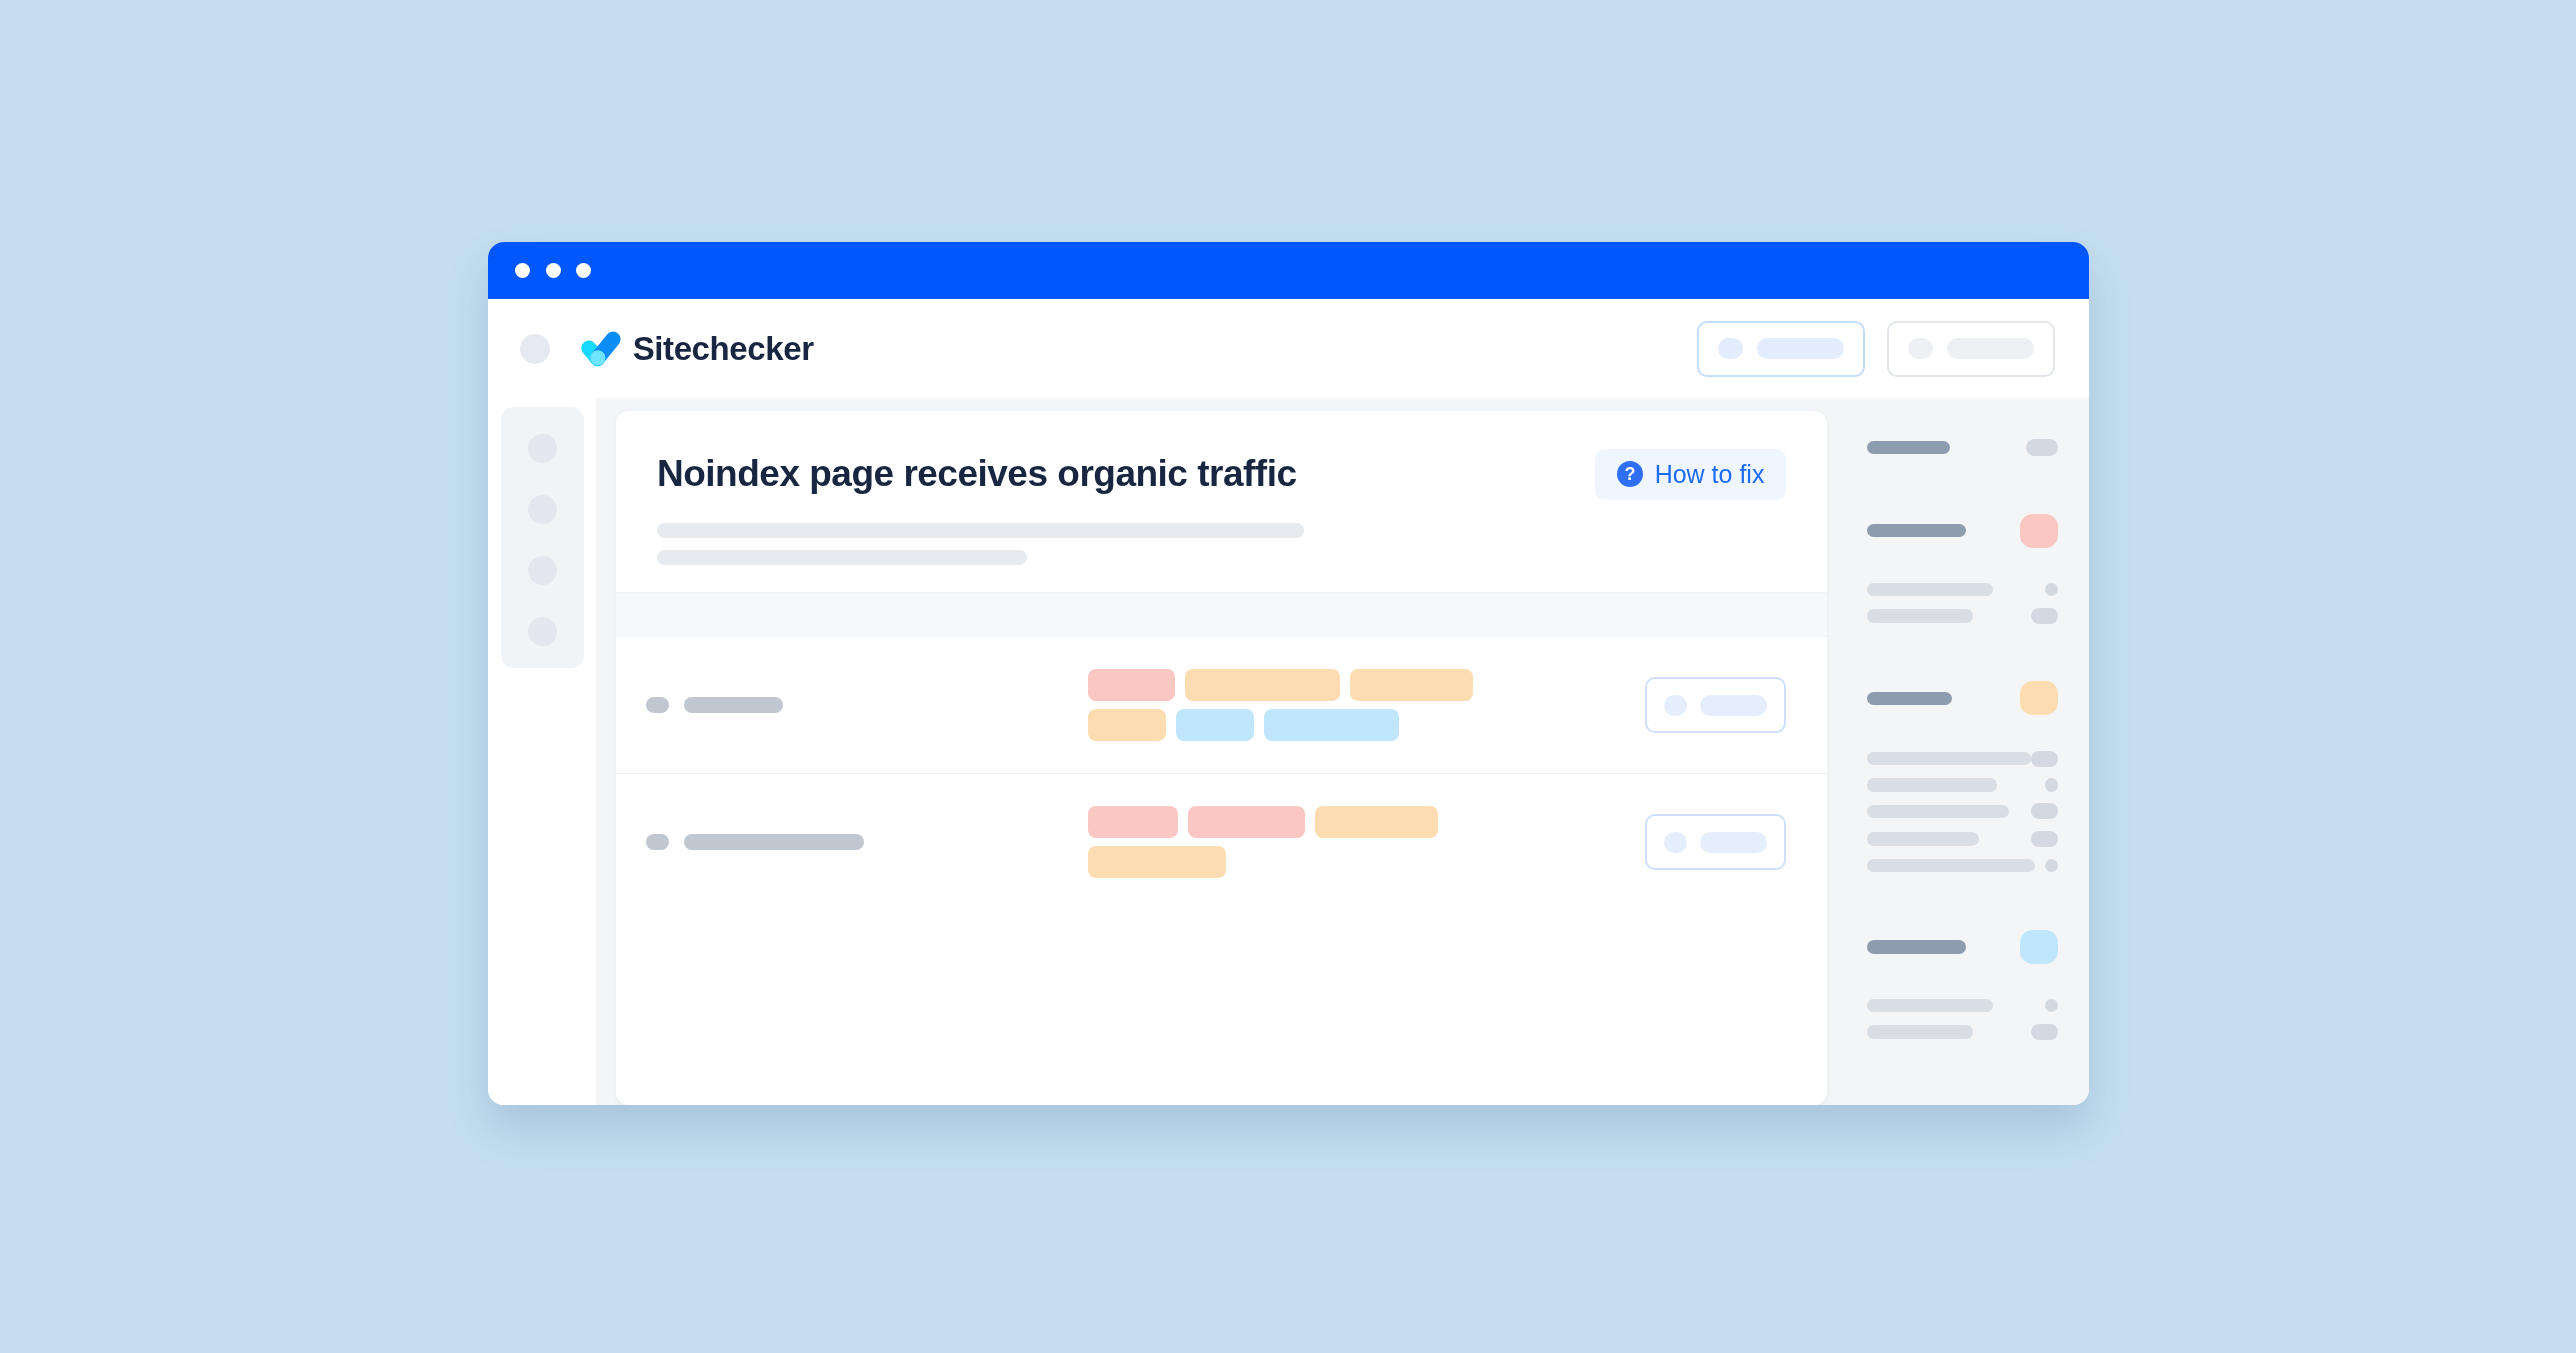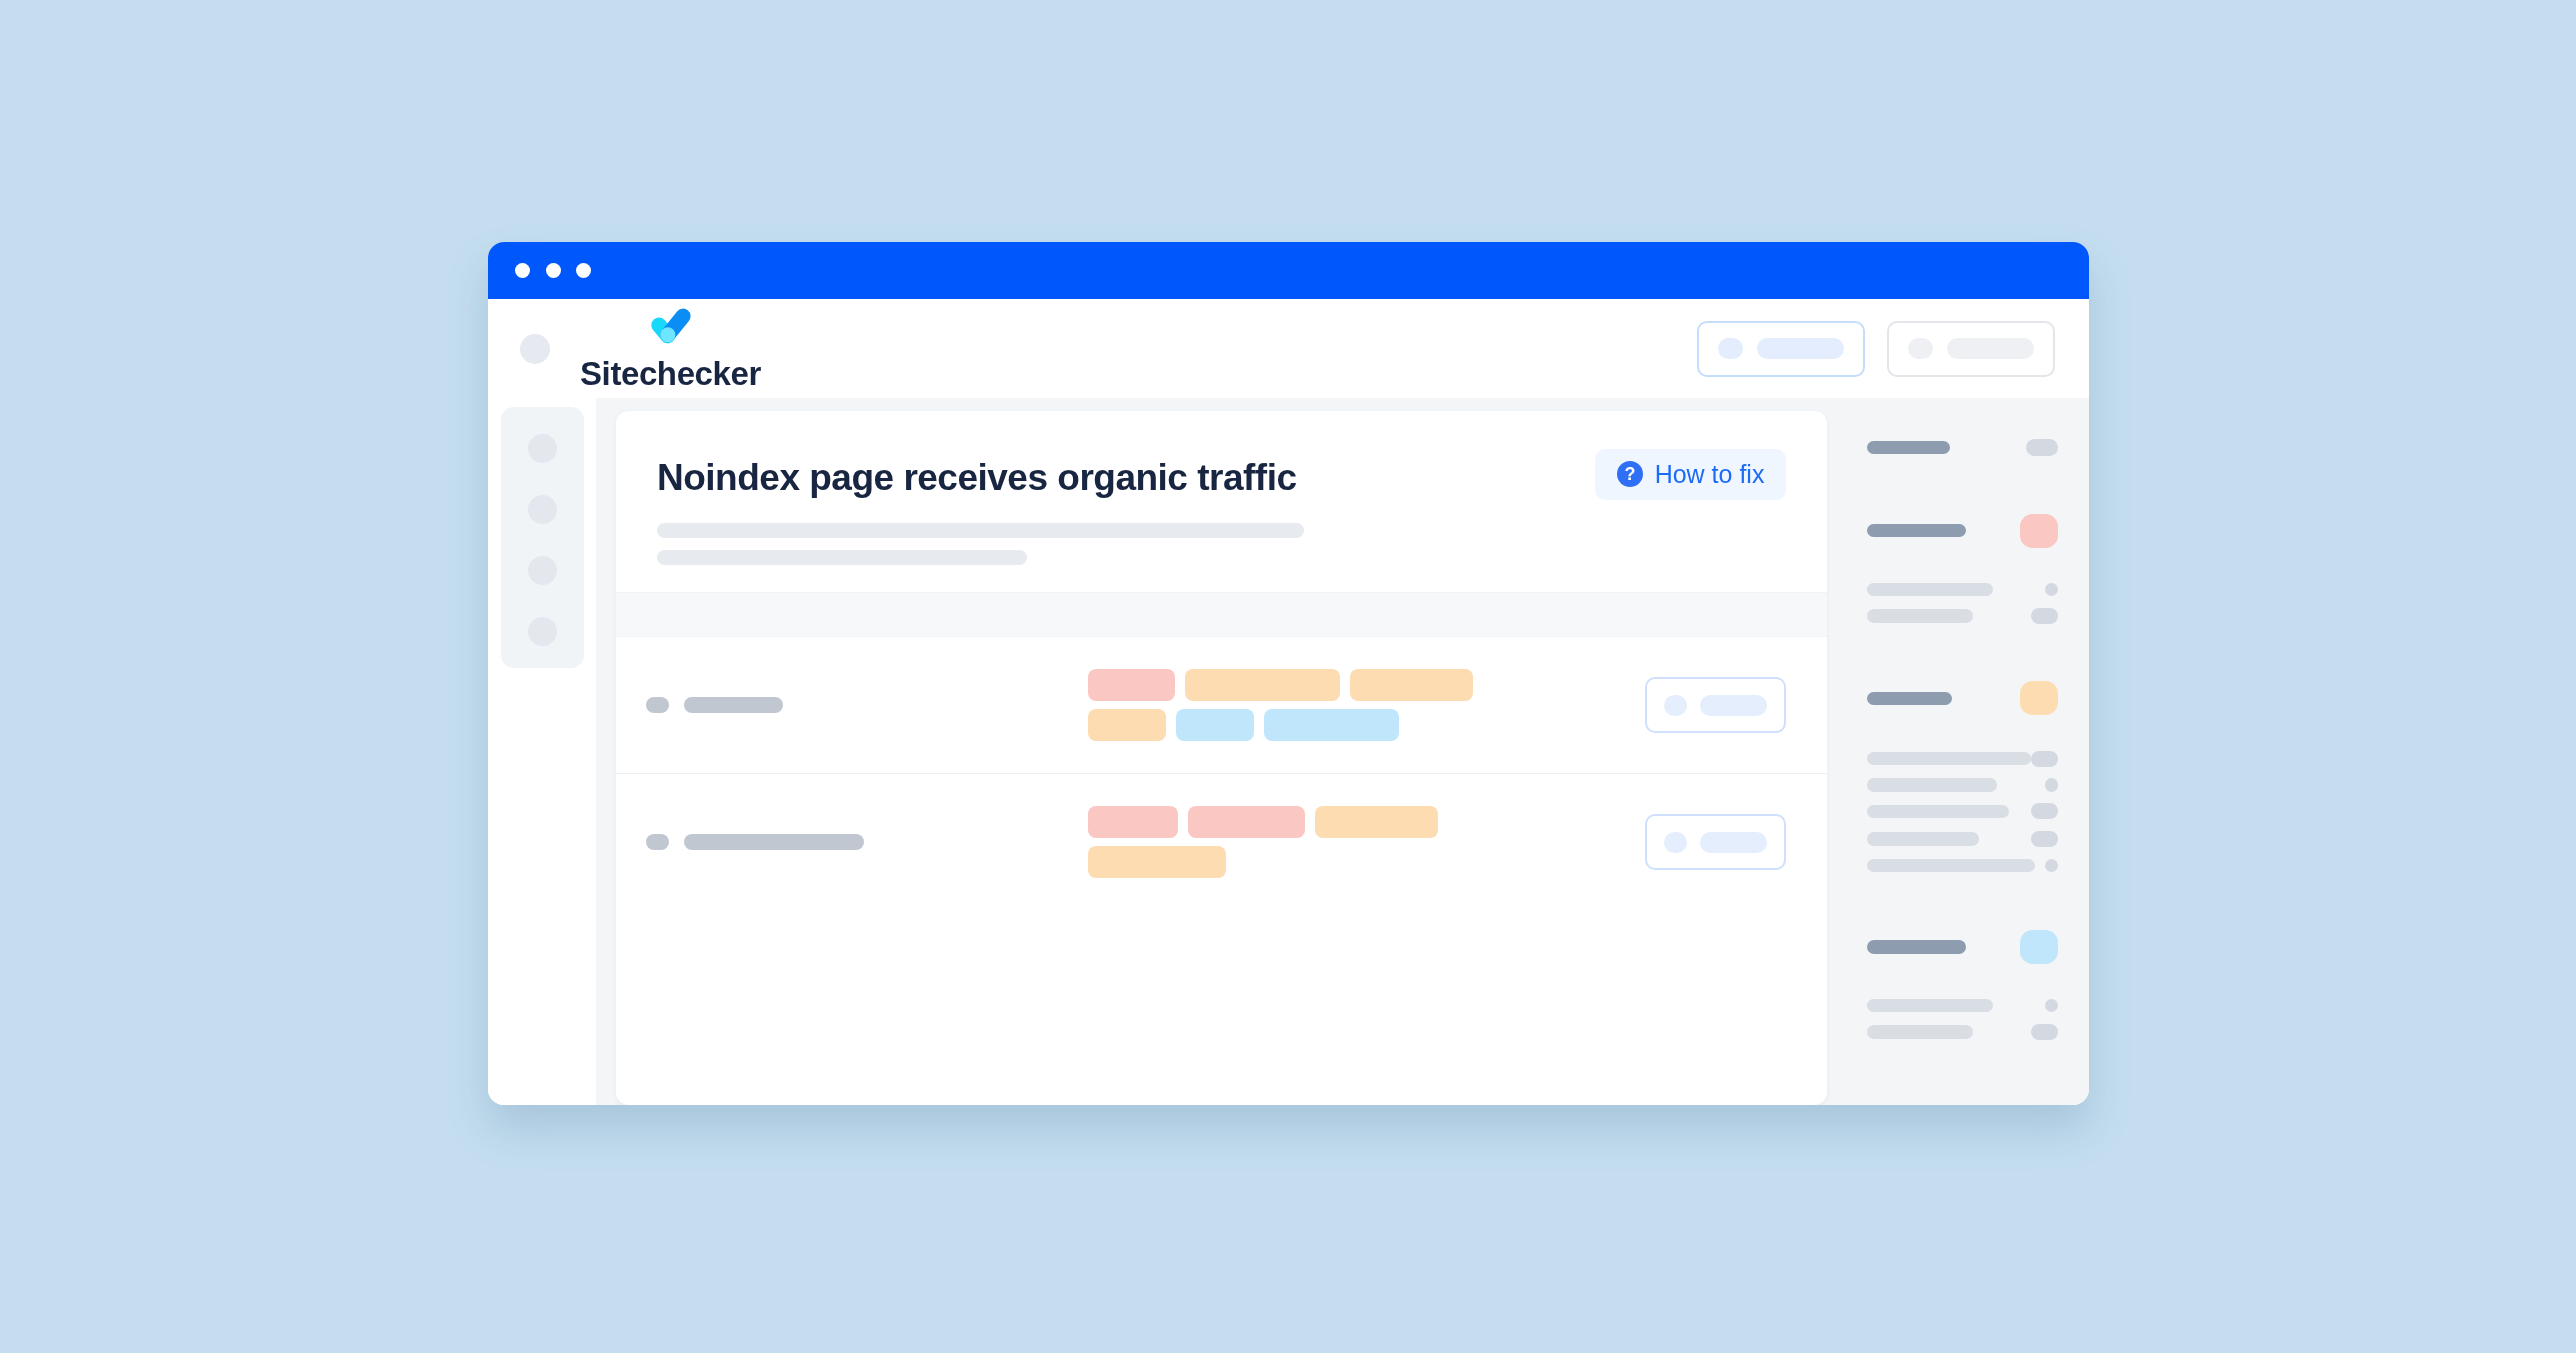--- a/index.html
+++ b/index.html
@@ -56,21 +56,20 @@
     width: 30px; height: 30px;
     border-radius: 50%;
     background: #e6e9ef;
     flex: 0 0 auto;
   }
   .brand {
     display: flex;
     align-items: center;
     gap: 11.7px;
     margin-left: 30px;
-    flex-direction: column;
   }
   .logo-mark { width: 41px; height: 38px; display:block; }
   .brand-name {
     font-size: 33px;
     font-weight: 700;
     color: #182642;
     letter-spacing: -0.4px;
     line-height: 1;
   }
   .header-right {
@@ -140,21 +139,21 @@
     border-radius: 12.6px;
     overflow: hidden;
     box-shadow: 0 1.8px 4.5px rgba(100,120,150,0.07);
     height: 100%;
   }
   .card-head {
     padding: 38px 41px 27px 41px;
   }
   .card-head-top {
     display: flex;
-    align-items: flex-end;
+    align-items: center;
     gap: 47px;
   }
   .card-title {
     font-size: 37px;
     font-weight: 700;
     color: #182642;
     letter-spacing: -0.5px;
     line-height: 1.15;
   }
   .howtofix {

